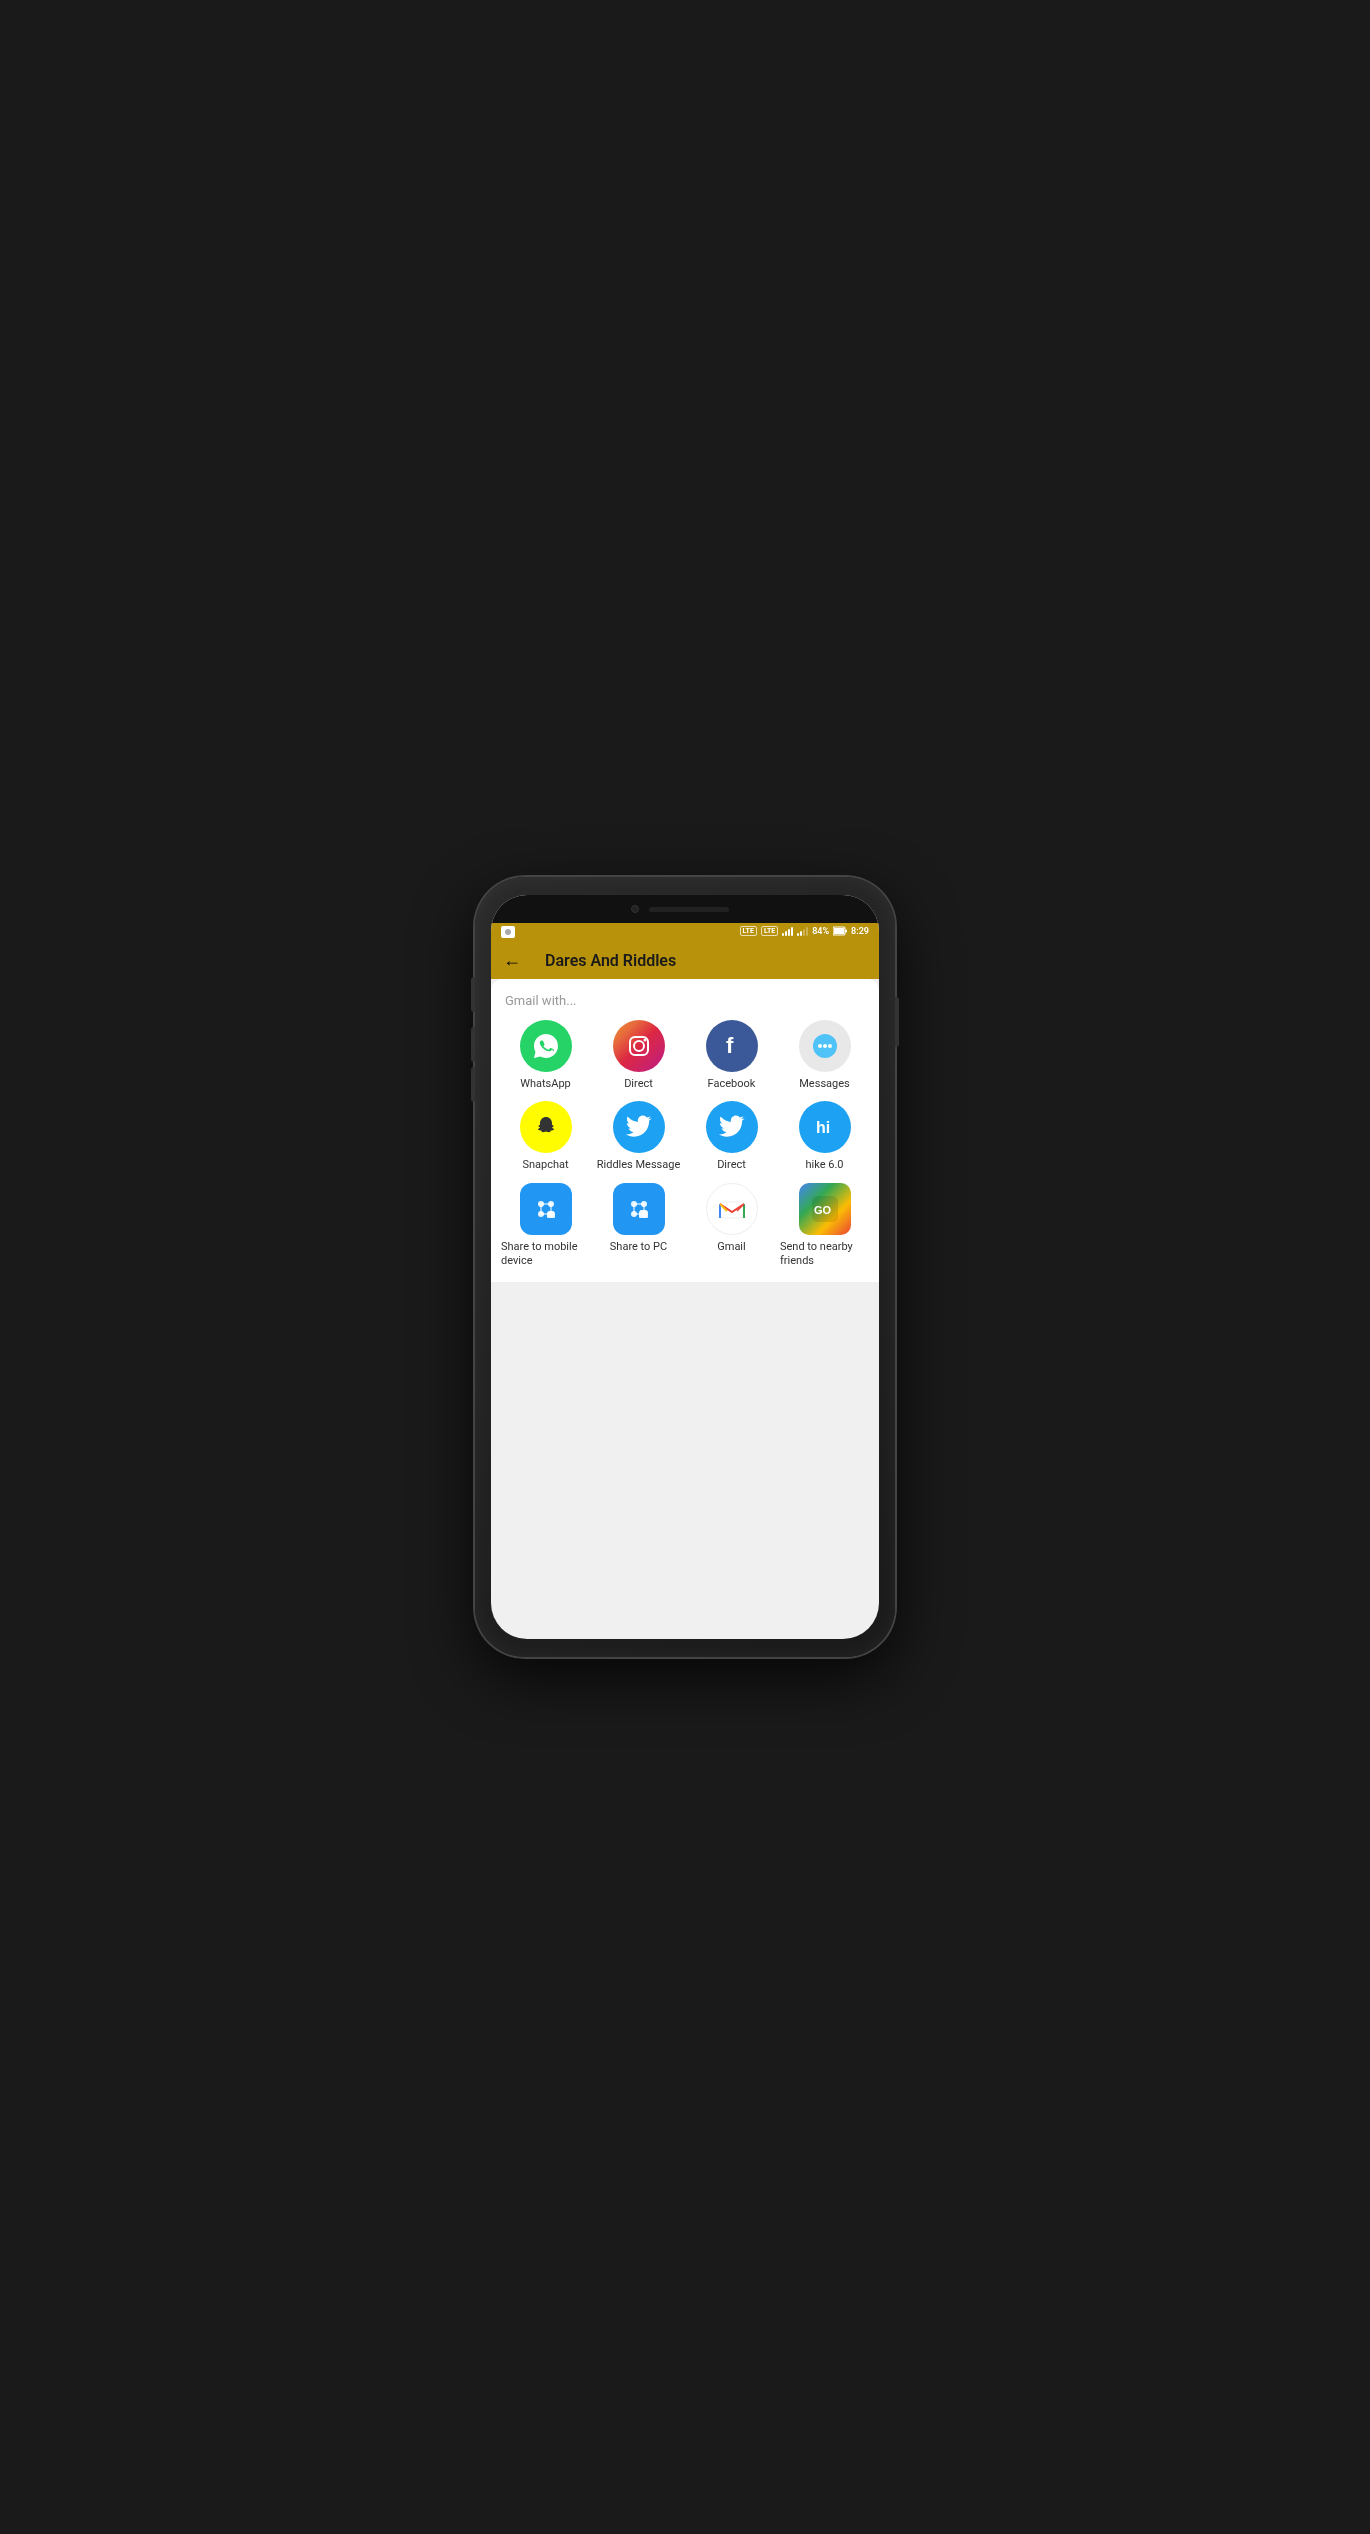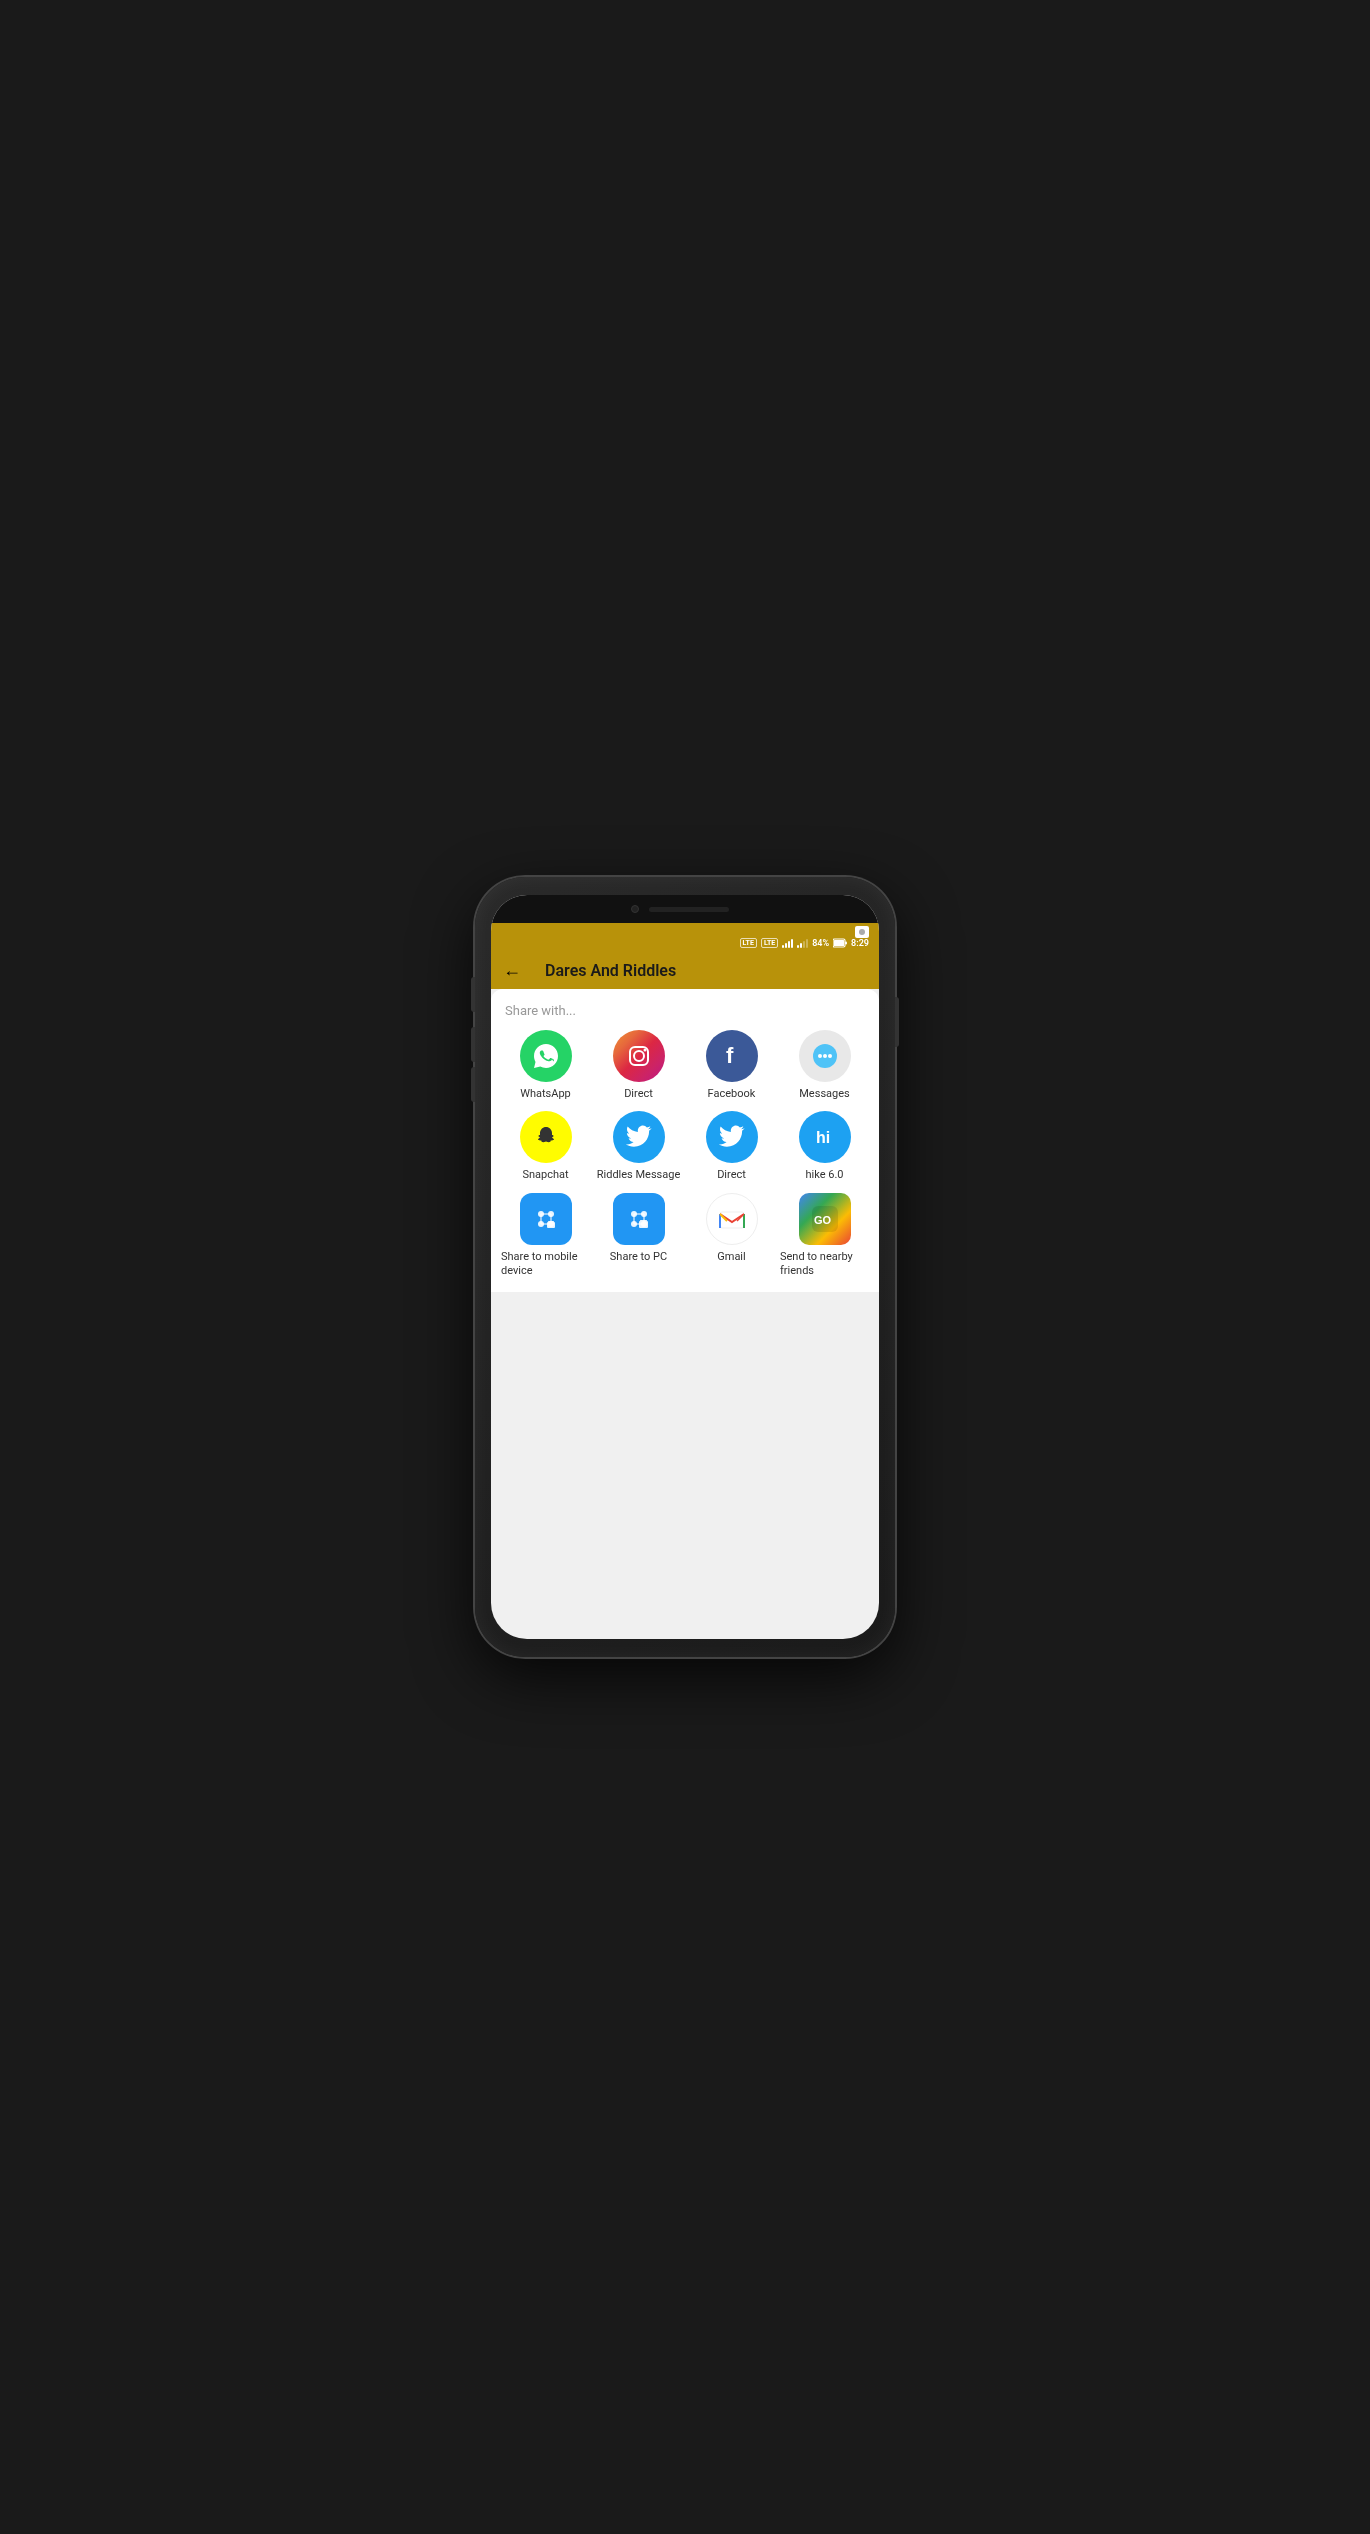--- a/index.html
+++ b/index.html
@@ -79,24 +79,23 @@
       background: #222;
       border-radius: 3px;
       margin: 0 10px;
     }
 
     
     .status-bar {
       background: #b8920a;
       display: flex;
       justify-content: space-between;
-      align-items: flex-end;
+      align-items: flex-start;
       padding: 3px 10px;
       flex-shrink: 0;
-      flex-direction: column;
     }
     .status-left {
       display: flex;
       align-items: center;
     }
     .status-right {
       display: flex;
       align-items: center;
       gap: 4px;
       font-size: 9px;
@@ -258,21 +257,21 @@
       </div>
     </div>
 
     <div class="app-toolbar">
       <span class="back-arrow">←</span>
       <span class="app-title">Dares And Riddles</span>
     </div>
 
 
     <div class="share-sheet">
-      <div class="share-title">Share with...</div>
+      <div class="share-title">Gmail with...</div>
       <div class="share-grid">
 
         <div class="share-item">
           <div class="share-icon-wrap icon-whatsapp">
             <svg width="30" height="30" viewBox="0 0 30 30">
               <path d="M15 3C8.4 3 3 8.4 3 15c0 2.1.5 4.1 1.5 5.9L3 27l6.3-1.5c1.7.9 3.6 1.4 5.7 1.4 6.6 0 12-5.4 12-12S21.6 3 15 3z" fill="white"></path>
               <path d="M21 18.5c-.3.9-1.5 1.6-2.5 1.8-.6.1-1.5.2-4.3-1.3-2.6-1.4-4.2-4-4.3-4.2-.1-.1-1.1-1.5-1.1-2.8 0-1.3.7-1.9 1-2.2.3-.3.7-.4 1-.4h.7c.3 0 .5.1.8.8.3.8 1 2.7 1.1 2.9.1.2.2.4.1.6-.1.2-.2.4-.3.5-.2.2-.3.3-.5.5-.1.2-.2.4 0 .7.3.3.9 1.2 1.9 1.9 1.3.9 2.3 1.2 2.6 1.3.3.1.5.1.7-.1.2-.2.9-1 1.1-1.3.2-.3.5-.3.8-.2.4.1 2.2 1 2.5 1.2.3.2.5.3.6.5.1.2 0 1-.3 1.8z" fill="#25D366"></path>
             </svg>
           </div>
           <span class="share-label">WhatsApp</span>

